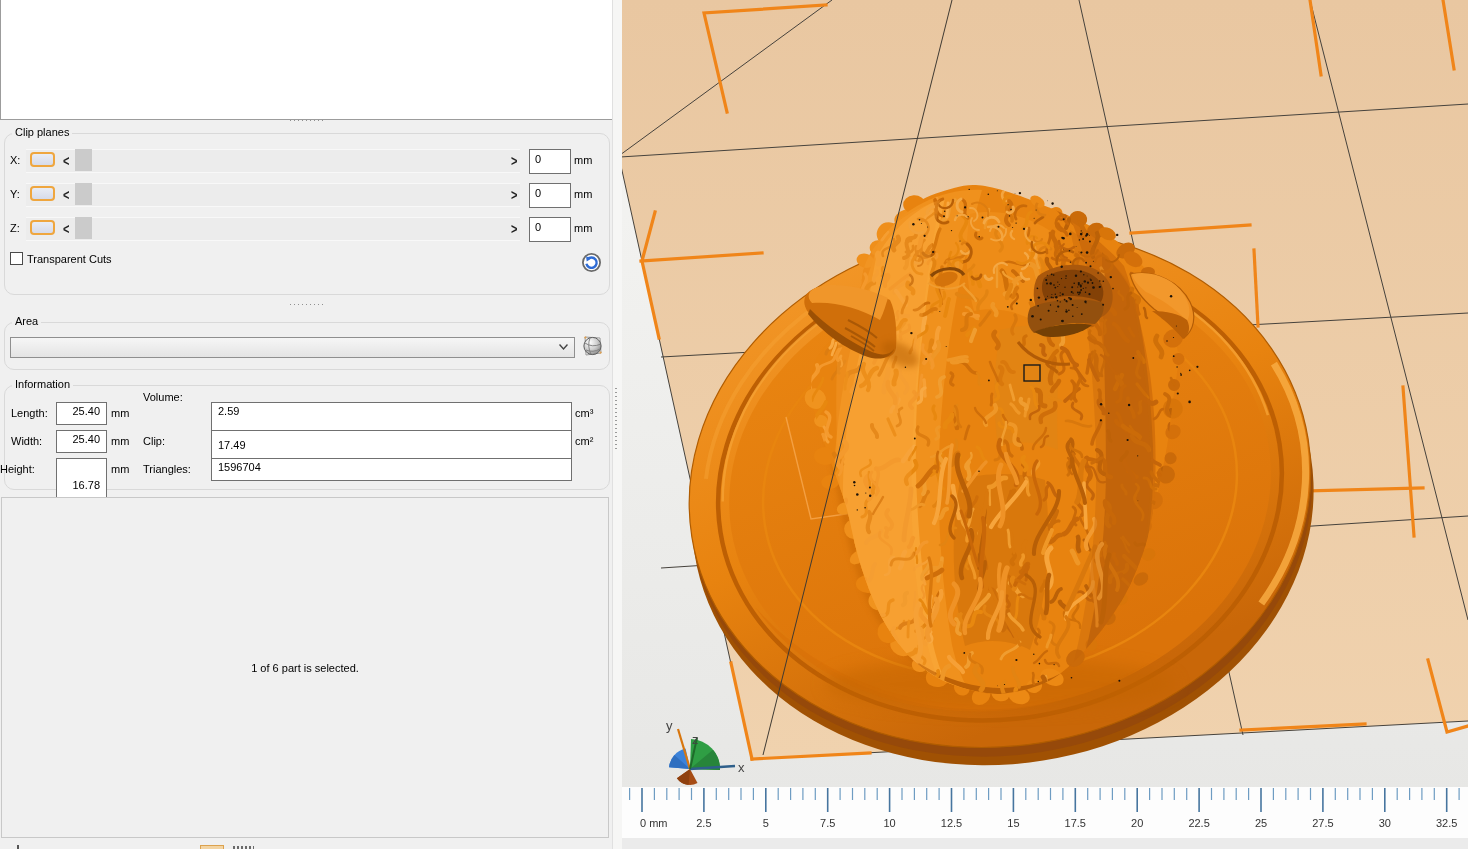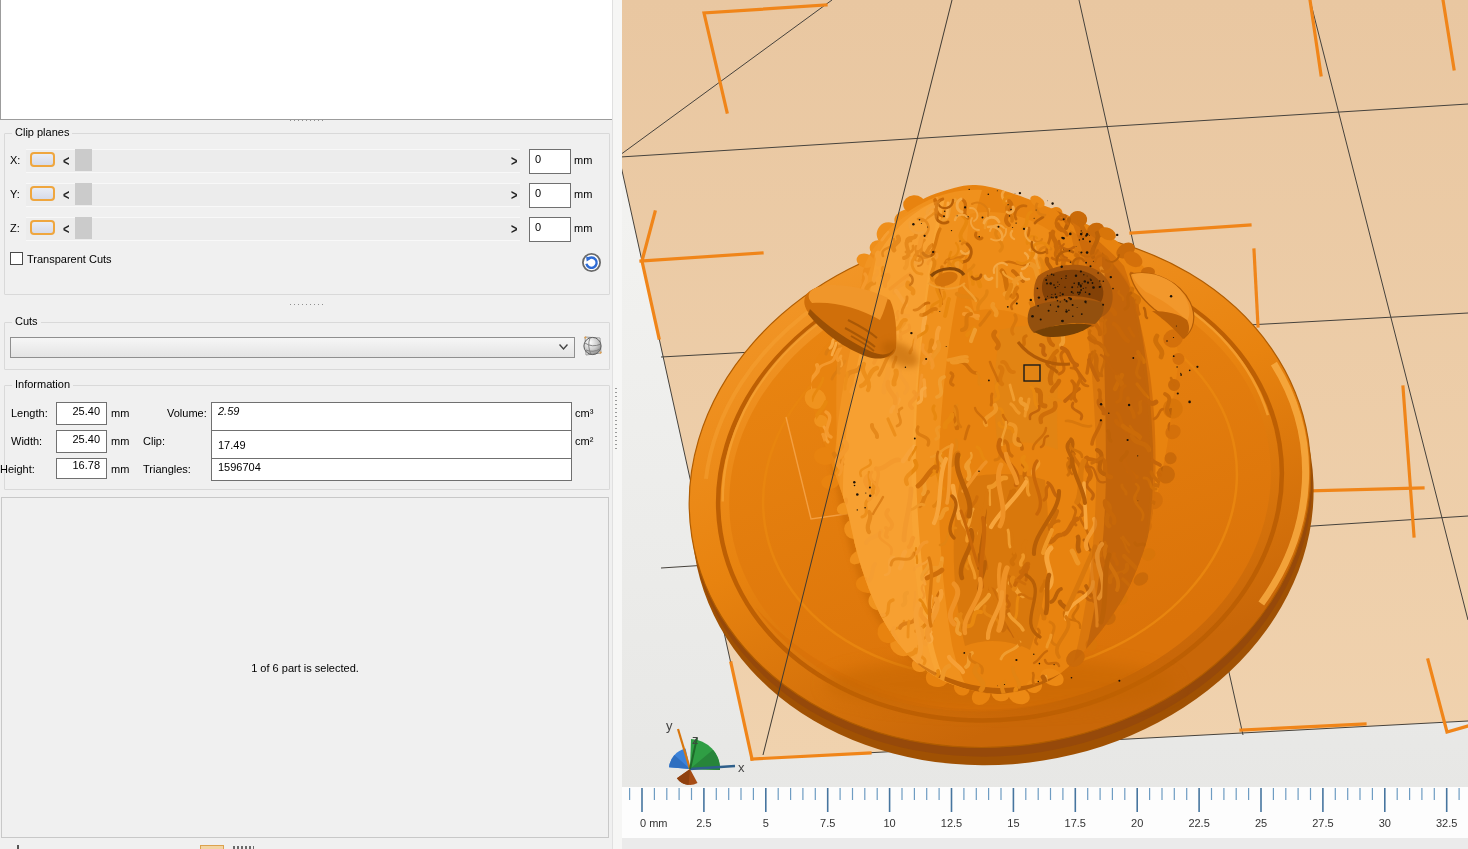--- a/index.html
+++ b/index.html
@@ -1,18 +1,18 @@
 <!DOCTYPE html>
 <html><head>
 <meta charset="utf-8">
 <style>
 html,body{margin:0;padding:0;width:1468px;height:849px;overflow:hidden;
  background:#f0f0f0;font-family:"Liberation Sans",sans-serif;font-size:11px;color:#000;}
 .abs{position:absolute;}
-.gb{position:absolute;border:1px solid #d9d9d9;border-radius:1px;}
+.gb{position:absolute;border:1px solid #d9d9d9;border-radius:10px;}
 .gb .lbl{position:absolute;top:-8px;left:7px;background:#f0f0f0;padding:0 3px;font-size:11px;}
 .spin{position:absolute;background:#fff;border:1px solid #707070;font-size:11px;}
 .orangebtn{position:absolute;width:21px;height:11px;border:2px solid #efa63e;border-radius:4px;
  background:linear-gradient(#e9ecf4,#d6dbe9);}
 .thumb{position:absolute;width:17px;height:22px;background:#cbcbcb;}
 .arrow{position:absolute;font-size:11px;font-weight:bold;color:#222;line-height:11px;transform:scaleY(1.25);}
 .rowband{position:absolute;left:26px;width:494px;height:22px;background:#ececec;
  border-top:1px solid #f8f8f8;border-bottom:1px solid #f8f8f8;}
 </style>
 </head>
@@ -58,21 +58,21 @@
  <circle cx="9.5" cy="9.5" r="8.6" fill="#fff" stroke="#6a6a6a" stroke-width="1.8"></circle>
  <g transform="scale(-1,1) translate(-19,0)">
  <path d="M13.6 6.4 A5.2 5.2 0 1 0 14.6 10.8" fill="none" stroke="#2f6cd5" stroke-width="2.4"></path>
  <path d="M14.9 3.2 L14.3 8.6 L9.8 5.6 Z" fill="#2f6cd5"></path>
  </g>
 </svg>
 
 <div class="abs" style="left:290px;top:303px;width:34px;height:3px;background-image:repeating-linear-gradient(90deg,#909090 0 1px,transparent 1px 4px);background-size:4px 1px;background-position:0 1px;background-repeat:repeat-x;"></div>
 
 <div class="gb" style="left:4px;top:322px;width:604px;height:46px;">
- <div class="lbl">Cuts</div>
+ <div class="lbl">Area</div>
 </div>
 <div class="abs" style="left:10px;top:337px;width:563px;height:19px;background:linear-gradient(#f6f6f6,#e4e4e4);border:1px solid #8f8f8f;">
  <svg class="abs" style="right:6px;top:6px;" width="9" height="7">
       <path d="M0.5 0.5 L4.5 5 L8.5 0.5" fill="none" stroke="#444" stroke-width="1.4"></path>
     </svg>
 </div>
 
 <svg class="abs" style="left:582px;top:335px;" width="21" height="23" viewBox="0 0 21 23">
  <defs>
       <radialGradient id="glb" cx="35%" cy="30%" r="75%">
@@ -95,28 +95,28 @@
 </svg>
 
 <div class="gb" style="left:4px;top:385px;width:604px;height:103px;">
  <div class="lbl">Information</div>
 </div>
 <div class="abs" style="left:11px;top:407px;">Length:</div>
 <div class="abs" style="left:11px;top:435px;">Width:</div>
 <div class="abs" style="left:0;top:463px;">Height:</div>
 <div class="spin" style="left:56px;top:402px;width:43px;height:19px;padding:2px 6px 0 0;text-align:right;">25.40</div>
 <div class="spin" style="left:56px;top:430px;width:43px;height:19px;padding:2px 6px 0 0;text-align:right;">25.40</div>
-<div class="spin" style="left:56px;top:458px;width:43px;height:19px;padding:0 6px 0 0;text-align:right;">16.78</div>
+<div class="spin" style="left:56px;top:458px;width:43px;height:19px;padding:20px 6px 0 0;text-align:right;">16.78</div>
 <div class="abs" style="left:111px;top:407px;">mm</div>
 <div class="abs" style="left:111px;top:435px;">mm</div>
 <div class="abs" style="left:111px;top:463px;">mm</div>
-<div class="abs" style="left:143px;top:407px;margin-left:24px;">Volume:</div>
+<div class="abs" style="left:143px;top:391px;">Volume:</div>
 <div class="abs" style="left:143px;top:435px;">Clip:</div>
 <div class="abs" style="left:143px;top:463px;">Triangles:</div>
-<div class="spin" style="left:211px;top:402px;width:353px;height:19px;padding:2px 0 17px 6px;font-style:italic;">2.59</div>
+<div class="spin" style="left:211px;top:402px;width:353px;height:19px;padding:2px 0 17px 6px;">2.59</div>
 <div class="spin" style="left:211px;top:430px;width:353px;height:19px;padding:8px 0 0 6px;">17.49</div>
 <div class="spin" style="left:211px;top:458px;width:353px;height:19px;padding:2px 0 0 6px;">1596704</div>
 <div class="abs" style="left:575px;top:407px;">cm³</div>
 <div class="abs" style="left:575px;top:435px;">cm²</div>
 
 <div class="abs" style="left:1px;top:497px;width:606px;height:339px;background:#f0f0f0;border:1px solid #c8c8c8;"></div>
 <div class="abs" style="left:0;top:662px;width:610px;text-align:center;">1 of 6 part is selected.</div>
 
 <div class="abs" style="left:17px;top:845px;width:2px;height:4px;background:#555;"></div>
 <div class="abs" style="left:200px;top:845px;width:22px;height:4px;background:#f3d4a2;border:1px solid #dca24e;border-bottom:none;"></div>

